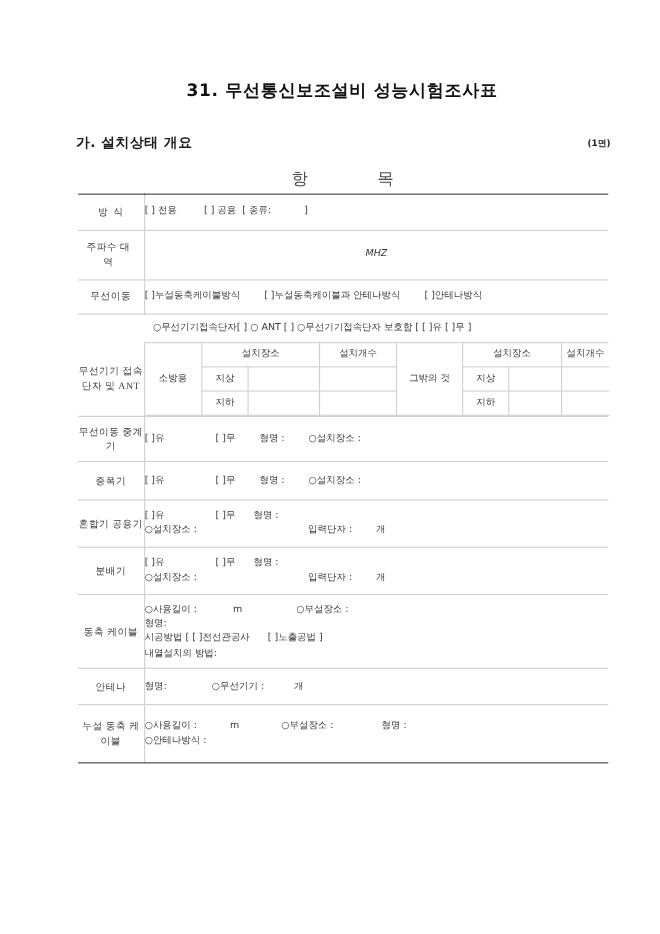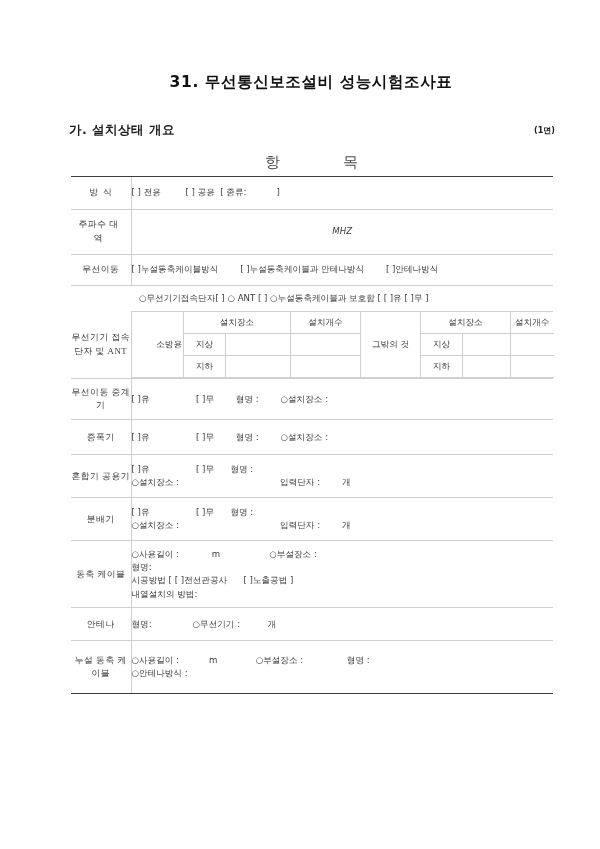--- a/index.html
+++ b/index.html
@@ -123,21 +123,21 @@
     font-size: 8.6px;
   }
   .sub td {
     border: 0.7px solid #cfcfcf;
     text-align: center;
     height: 21px;
     color: #3a3a3a;
     padding: 0 1px;
   }
   .sub td.nb-t { border-top: none; }
-  .sub td.nb-l { border-left: none; text-align: right; }
+  .sub td.nb-l { border-left: none; }
   .sub td.nb-r { border-right: none; }
   .sub td.blank { }
 
   
   .footer {
     position: absolute;
     left: 0; top: 820px;
     width: 600px;
     height: 20px;
   }
@@ -206,21 +206,21 @@
         <td class="lbl edge-l">무선이동</td>
         <td class="cell edge-r" style="height:30px">
           <span class="line">[ ]누설동축케이블방식        [ ]누설동축케이블과 안테나방식        [ ]안테나방식</span>
         </td>
       </tr>
 
       <tr>
         <td colspan="2" class="edge-l edge-r" style="border-bottom:none">
           <div style="padding:6px 0 6px 68px">
             <span class="line">○무선기기접속단자[ ]  ○ ANT [ ]</span>
-            <span class="line">○누설동축케이블과 보호함   [ [ ]유           [ ]무 ]</span>
+            <span class="line">○무선기기접속단자 보호함   [ [ ]유           [ ]무 ]</span>
           </div>
         </td>
       </tr>
 
       <tr>
         <td class="lbl edge-l" style="border-top:none">
           <span class="line">무선기기</span>
           <span class="line">접속단자</span>
           <span class="line">및 ANT</span>
         </td>

